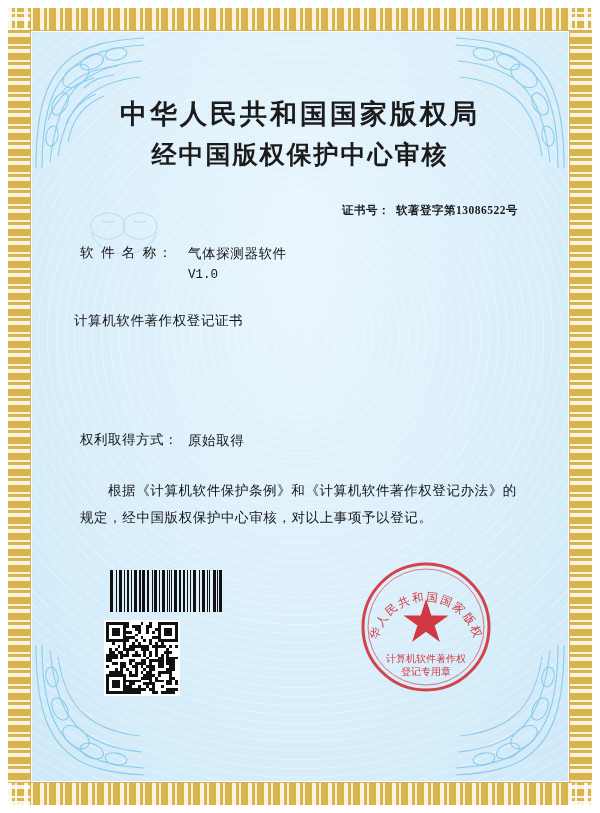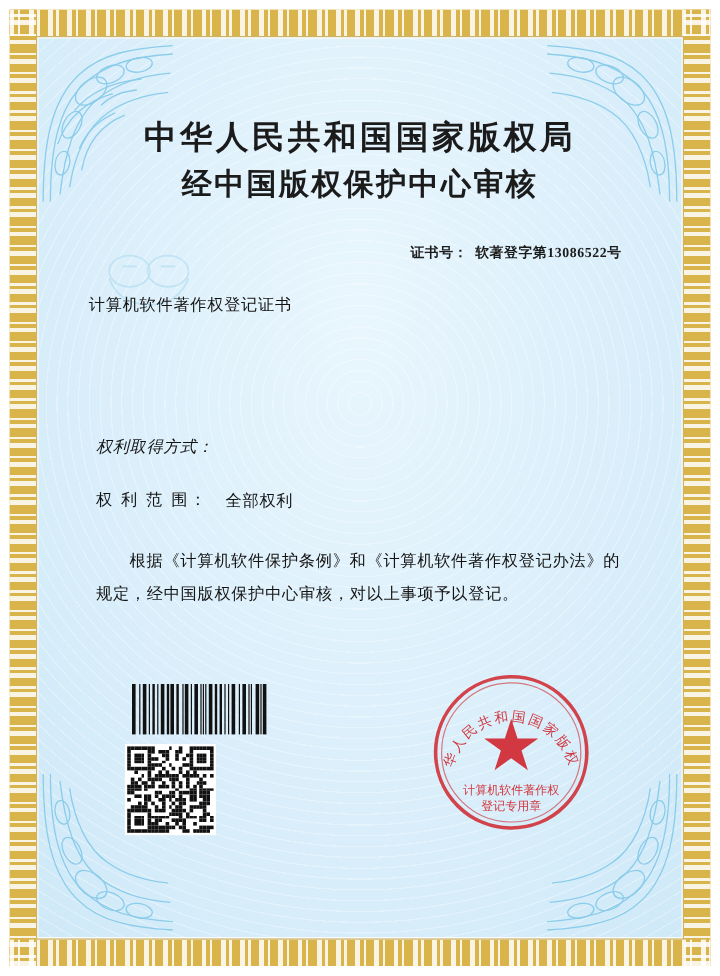--- a/index.html
+++ b/index.html
@@ -157,21 +157,21 @@
     font-size: 13.5px;
     color: #141414;
   }
   .field-label {
     width: 108px;
     flex: 0 0 108px;
     letter-spacing: 2px;
     white-space: nowrap;
     padding-left: 6px;
   }
-  .field-label.tight { letter-spacing: 0.5px; font-style: italic; }
+  .field-label.tight { letter-spacing: 0.5px; }
   .field-value {
     flex: 1;
     letter-spacing: .6px;
     line-height: 1.5;
   }
   .field-value .sub {
     display: block;
     font-family: "Liberation Mono", monospace;
     font-size: 12.5px;
     letter-spacing: 0;
@@ -330,35 +330,39 @@
         <div class="title-line">中华人民共和国国家版权局</div>
         <div class="title-line second">经中国版权保护中心审核</div>
       </div>
 
       <div class="cert-no">
         <span class="label">证书号：</span><span class="value">软著登字第13086522号</span>
       </div>
 
       <div class="fields">
 
+        <div class="field-row">
+          <div class="field-label">软 件 名 称：</div>
+          <div class="field-value">
+            <span>气体探测器软件</span>
+            <span class="sub">V1.0</span>
+          </div>
+        </div>
 
         <div class="field-row">
           <div class="field-value">计算机软件著作权登记证书</div>
         </div>
 
         <div class="gap-big"></div>
 
         <div class="field-row">
           <div class="field-label tight">权利取得方式：</div>
+          <div class="field-value">原始取得</div>
         </div>
 
-        <div class="field-row">
-          <div class="field-label">权 利 范 围：</div>
-          <div class="field-value">全部权利</div>
-        </div>
 
 
       </div>
 
       <div class="statement">
         <p class="indent">根据《计算机软件保护条例》和《计算机软件著作权登记办法》的</p>
         <p>规定，经中国版权保护中心审核，对以上事项予以登记。</p>
       </div>
 
     </div>

